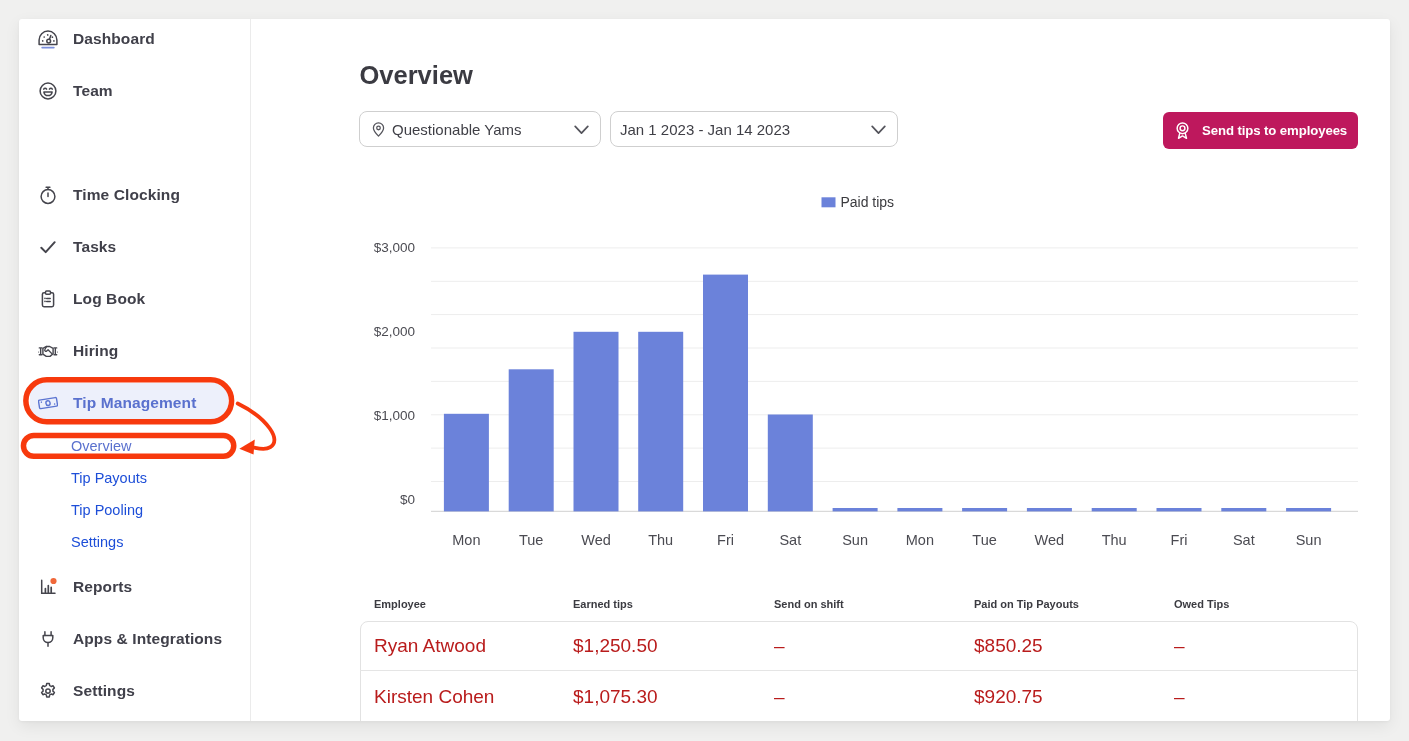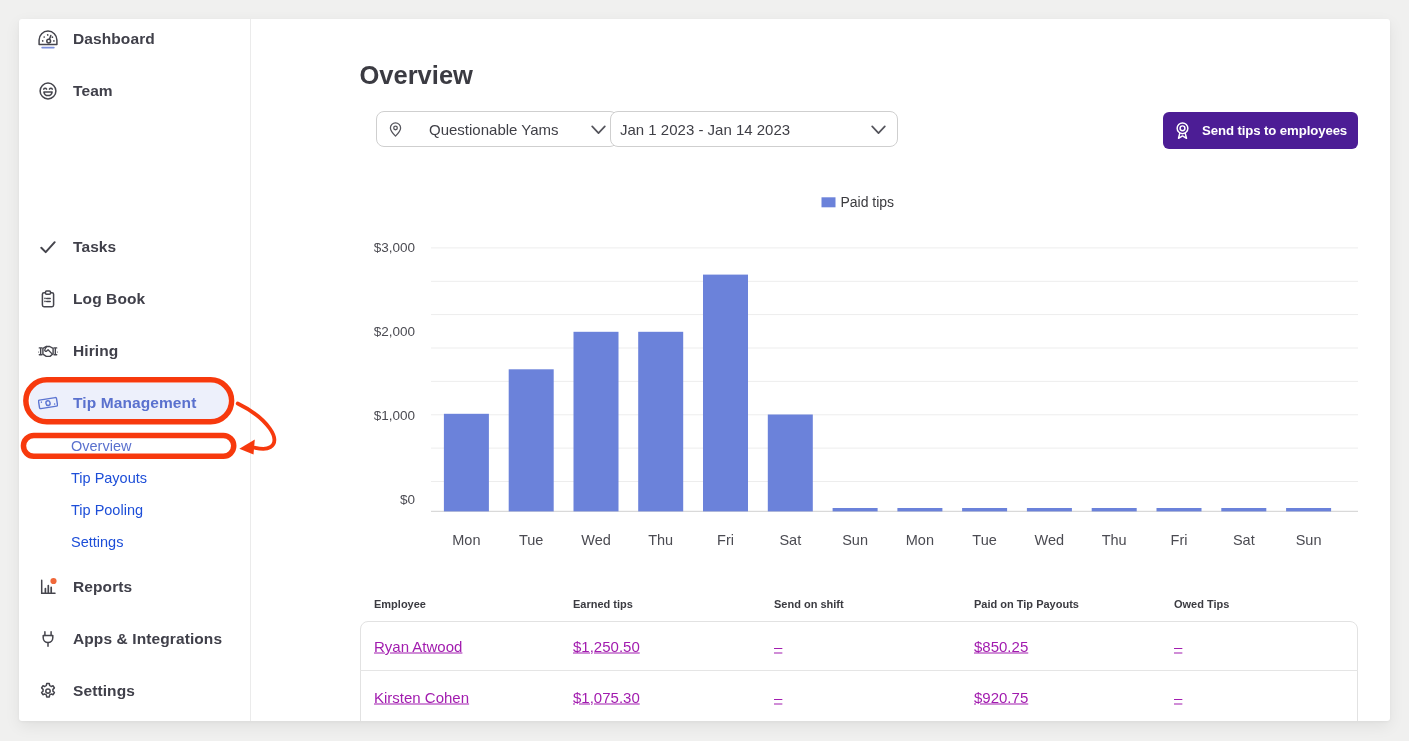--- a/index.html
+++ b/index.html
@@ -7,29 +7,29 @@
 .card { position:absolute; left:19px; top:19px; width:1371px; height:702px; background:#fff; border-radius:3px; box-shadow:0 5px 16px rgba(0,0,0,0.07), 0 1px 3px rgba(0,0,0,0.04); overflow:hidden; }
 .sidebar { position:absolute; left:0; top:0; width:232px; height:702px; border-right:1px solid #ebebeb; border-radius:24px 0 0 24px; background:#fff; }
 .nav { position:absolute; left:0; height:40px; width:232px; }
 .nav .ic { position:absolute; left:19px; top:50%; margin-top:-10px; width:20px; height:20px; }
 .nav .lbl { position:absolute; left:54px; top:50%; transform:translateY(-50%); font-size:15.5px; font-weight:bold; color:#40404a; letter-spacing:0.1px; white-space:nowrap; }
 .sub { position:absolute; left:52px; font-size:14.5px; color:#1d4ed8; transform:translateY(-50%); white-space:nowrap; }
 .pill { position:absolute; left:11px; top:364px; width:198px; height:36px; background:#edf0fb; border-radius:10px; }
 .nav.active .lbl { color:#5a71ce; }
 h1 { position:absolute; left:340.5px; top:42px; font-size:25.5px; font-weight:bold; color:#3b3b42; letter-spacing:0; }
 .dd { position:absolute; top:92px; height:36px; border:1px solid #cfcfcf; border-radius:8px; background:#fff; display:flex; align-items:center; font-size:15px; color:#3f3f46; }
-.dd1 { left:357px; width:242px;gap:20px; }
+.dd1 { left:340px; width:242px; }
 .dd2 { left:591px; width:288px; }
 .chev { position:absolute; right:11px; top:50%; margin-top:-4.5px; width:15px; height:10px; }
-.btn { position:absolute; left:1144px; top:93px; width:195px; height:37px; background:#4c1d95; border-radius:6px; display:flex; align-items:center; color:#fff; font-size:13.2px; font-weight:bold; letter-spacing:-0.1px; white-space:nowrap; }
+.btn { position:absolute; left:1144px; top:93px; width:195px; height:37px; background:#be185d; border-radius:6px; display:flex; align-items:center; color:#fff; font-size:13.2px; font-weight:bold; letter-spacing:-0.1px; white-space:nowrap; }
 .overlay { position:absolute; left:0; top:0; width:1371px; height:702px; pointer-events:none; }
 .th { position:absolute; font-size:11px; font-weight:bold; color:#3b3b41; transform:translateY(-50%); top:585px; white-space:nowrap; }
 .tbox { position:absolute; left:341px; top:602px; width:998px; height:130px; border:1px solid #e2e2e2; border-radius:8px 8px 0 0; background:#fff; }
 .tsep { position:absolute; left:341px; top:650.5px; width:998px; height:1px; background:#e5e5e5; }
-.td { position:absolute; font-size:15px; color:#a21caf; transform:translateY(-50%); white-space:nowrap;text-decoration:underline; }
+.td { position:absolute; font-size:19px; color:#b91c1c; transform:translateY(-50%); white-space:nowrap; }
 </style>
 </head>
 <body>
 <div class="card">
   <div class="sidebar"></div>
   <div class="pill"></div>
 
   <div class="nav" style="top:0px">
     <svg class="ic" viewBox="0 0 20 20" fill="none" stroke="#45454d" stroke-width="1.5">
       <path d="M1.1 15.6 V11 a8.9 8.9 0 0 1 17.8 0 V15.6 Z" stroke-linejoin="round"></path>
@@ -50,20 +50,28 @@
   <div class="nav" style="top:52px">
     <svg class="ic" viewBox="0 0 20 20" fill="none" stroke="#45454d" stroke-width="1.5">
       <circle cx="10" cy="10" r="7.9"></circle>
       <path d="M5.7 8.1 a1.7 1.7 0 0 1 2.9 0 M11.4 8.1 a1.7 1.7 0 0 1 2.9 0" stroke-linecap="round"></path>
       <path d="M5.9 11.1 a4.15 4.15 0 0 0 8.2 0 Z" stroke-linejoin="round"></path>
     </svg>
     <span class="lbl">Team</span>
   </div>
 
 
+  <div class="nav" style="top:156px">
+    <svg class="ic" viewBox="0 0 20 20" fill="none" stroke="#45454d" stroke-width="1.5">
+      <circle cx="10" cy="11.5" r="6.9"></circle>
+      <path d="M10 4.6 V2.2 M8.1 2.2 h3.8" stroke-linecap="round"></path>
+      <path d="M10 11.5 V7.9" stroke-linecap="round"></path>
+    </svg>
+    <span class="lbl">Time Clocking</span>
+  </div>
 
   <div class="nav" style="top:208px">
     <svg class="ic" viewBox="0 0 20 20" fill="none" stroke="#45454d" stroke-width="2">
       <path d="M3.3 10.7 L7.7 15.1 L16.7 5.2" stroke-linecap="round" stroke-linejoin="round"></path>
     </svg>
     <span class="lbl">Tasks</span>
   </div>
 
   <div class="nav" style="top:260px">
     <svg class="ic" viewBox="0 0 20 20" fill="none" stroke="#45454d" stroke-width="1.5">

